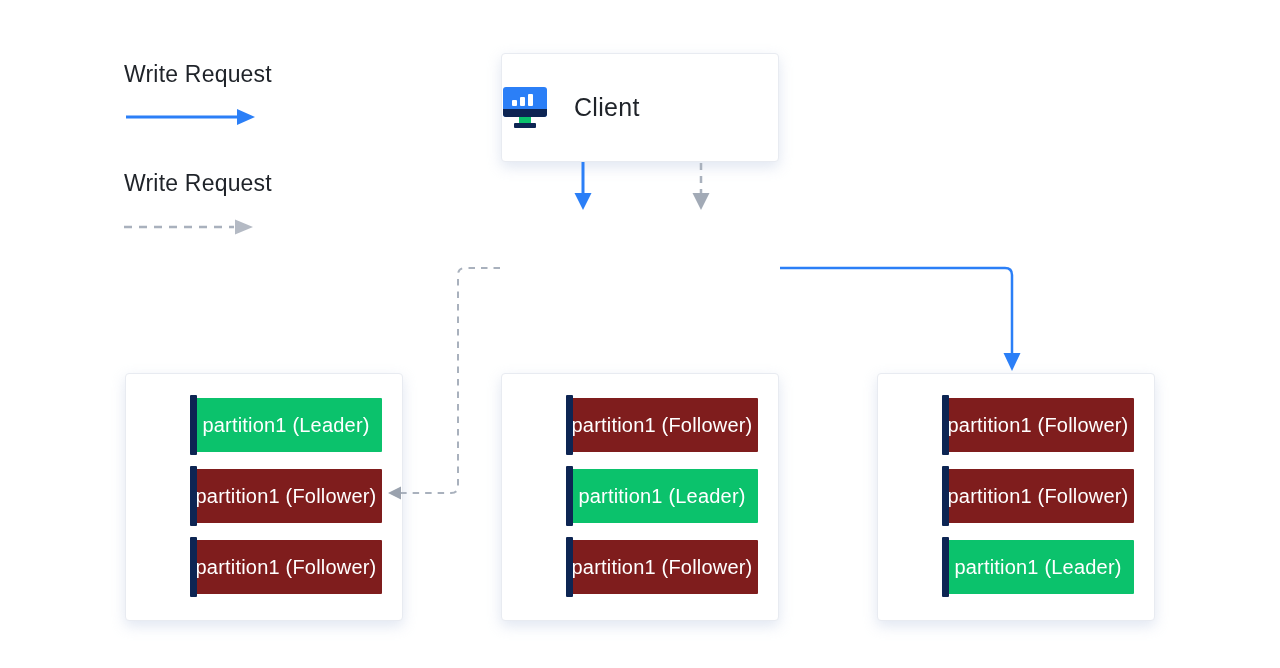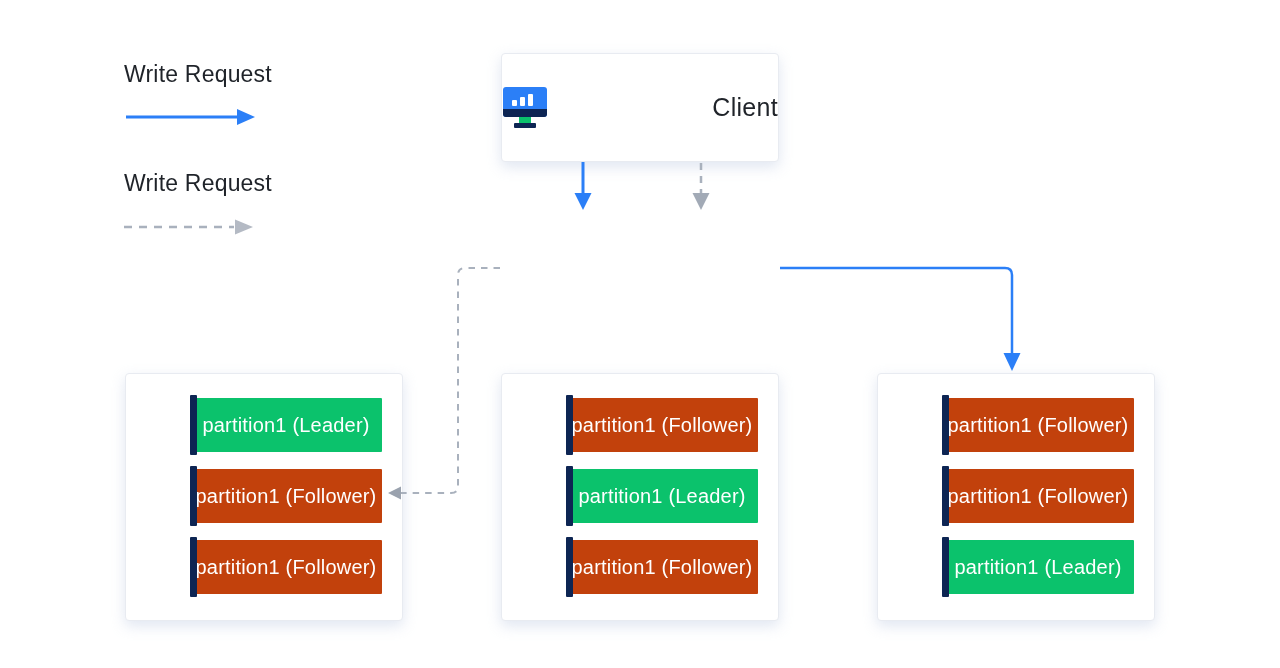--- a/index.html
+++ b/index.html
@@ -40,21 +40,21 @@
     position: absolute;
     left: 501px;
     width: 278px;
     height: 109px;
     background: #ffffff;
     border: 1px solid #e8ebf1;
     border-radius: 4px;
     box-shadow: 0 5px 14px rgba(186, 199, 224, 0.45);
     display: flex;
     align-items: center;
-    justify-content: space-between;
+    justify-content: flex-start;
     gap: 26px;
     z-index: 2;
   }
   #client-node { top: 53px; }
   #odp-node    { top: 213px; }
   .node-label {
     font-size: 25px;
     font-weight: 500;
     color: #1f2329;
     letter-spacing: 0.3px;
@@ -86,21 +86,21 @@
     display: flex;
     align-items: center;
     justify-content: center;
     color: #ffffff;
     font-size: 20px;
     letter-spacing: 0.2px;
     border-radius: 1px;
     margin-left: 44px;
   }
   .partition-bar.leader   { background: #0bc26c; }
-  .partition-bar.follower { background: #c2410c; }
+  .partition-bar.follower { background: #7f1d1d; }
   .partition-bar::before {
     content: "";
     position: absolute;
     left: 0;
     top: -3px;
     width: 7px;
     height: calc(100% + 6px);
     background: #0d2553;
     border-radius: 1px;
   }

